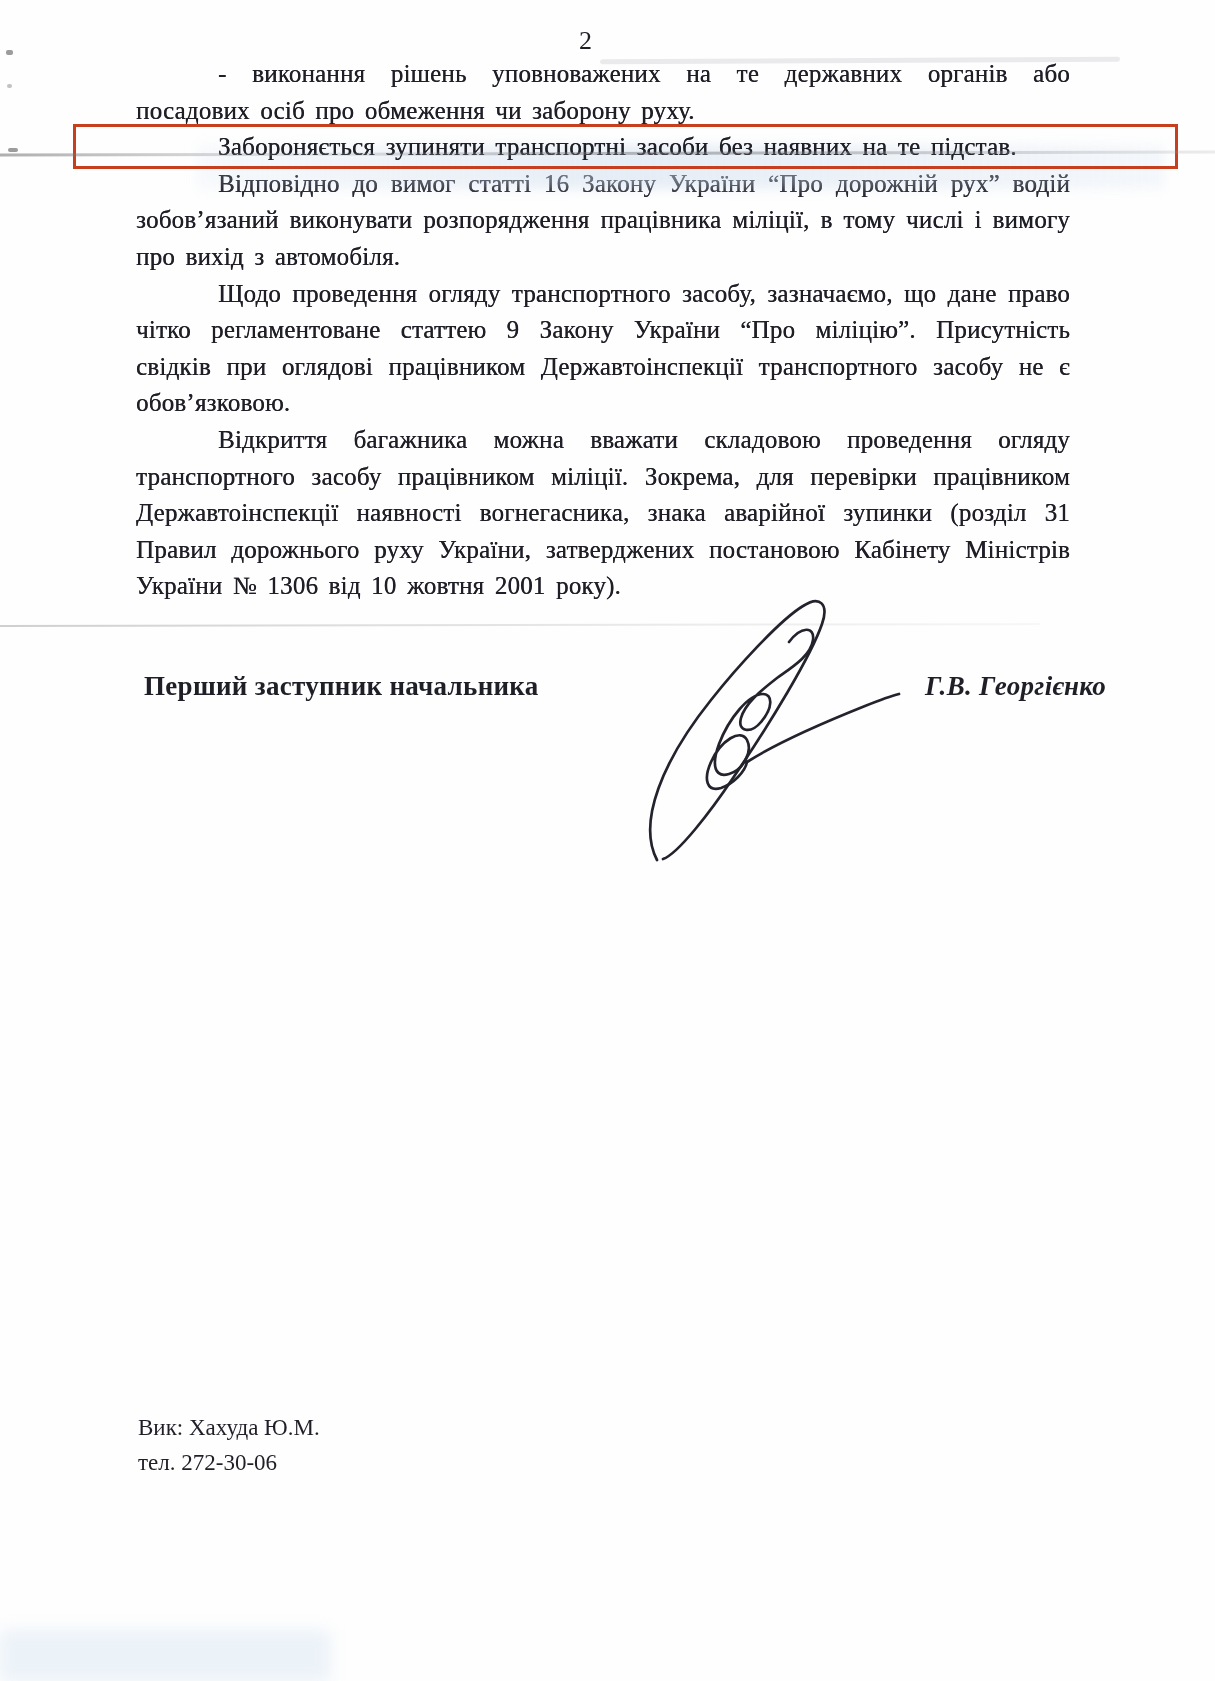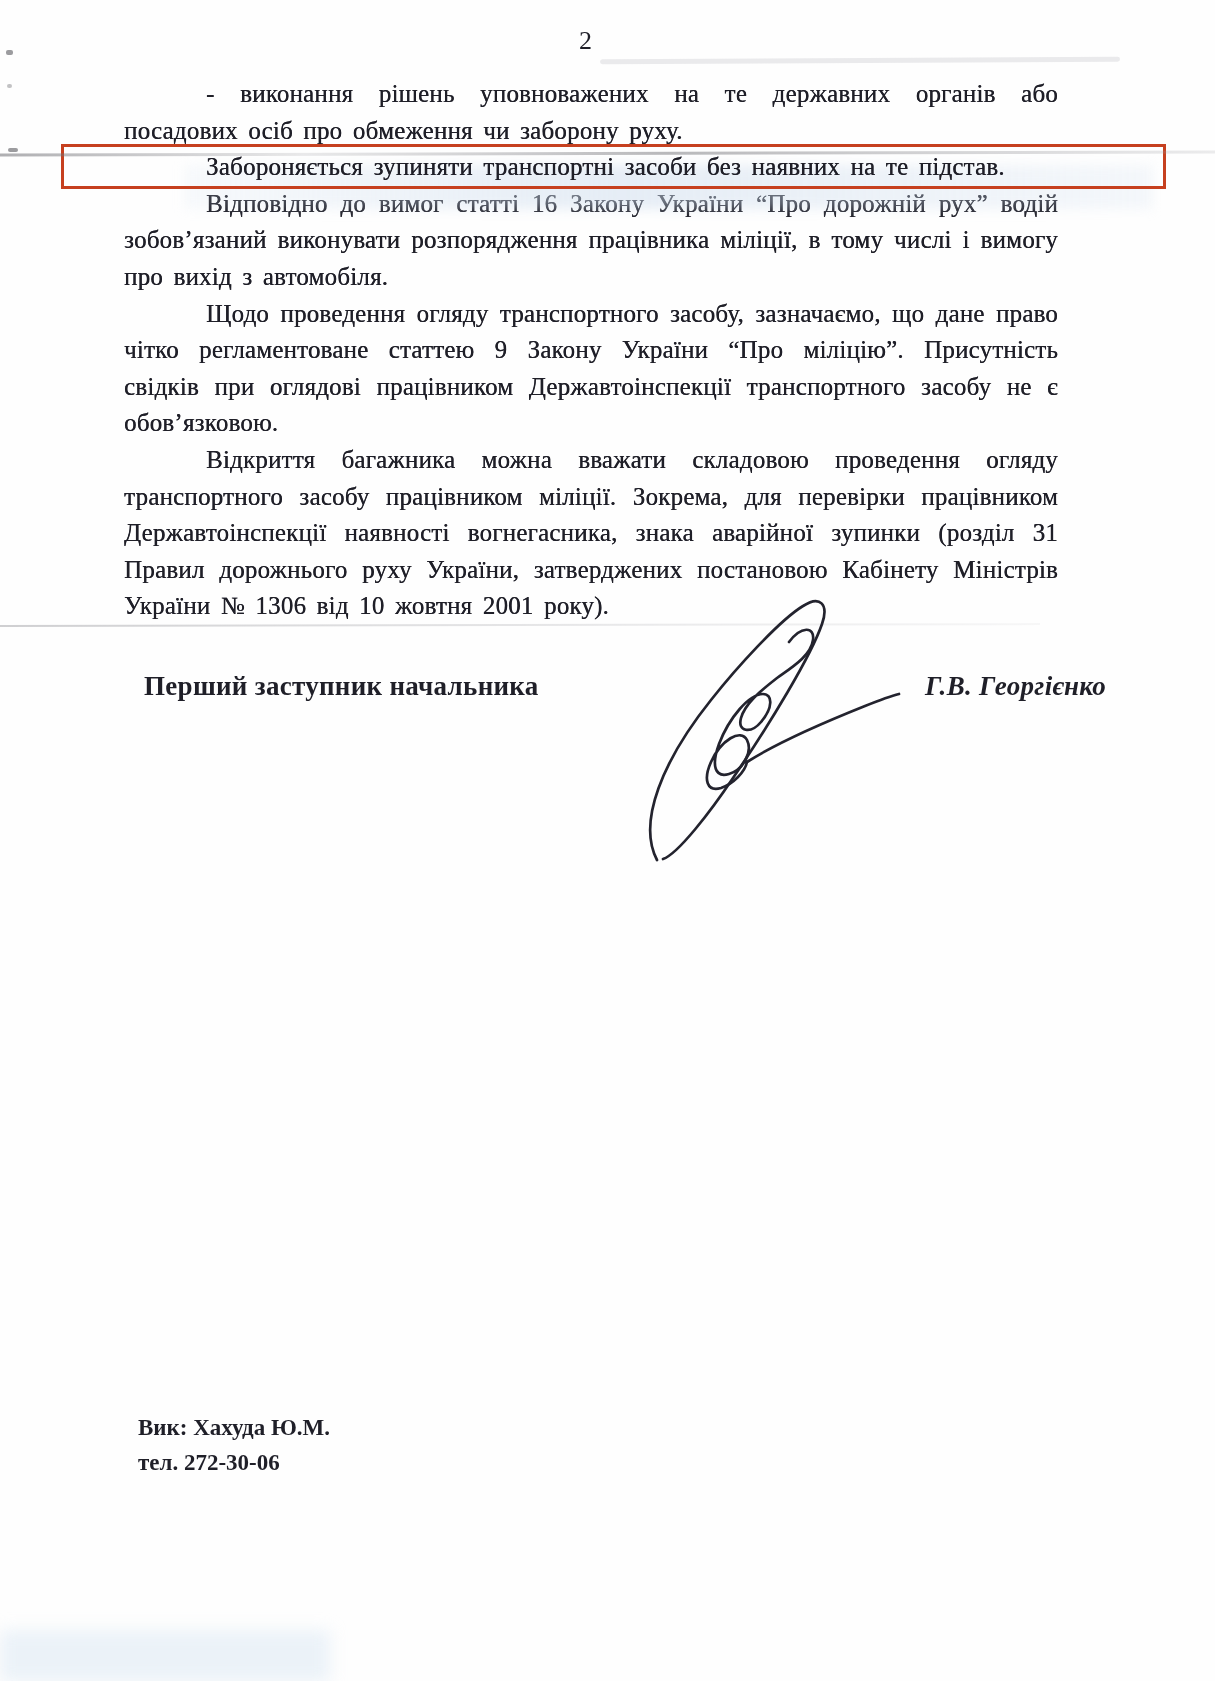--- a/index.html
+++ b/index.html
@@ -19,23 +19,22 @@
     position: absolute;
     top: 26px; left: 0; right: 0;
     text-align: center;
     transform: translateX(-22px);
     font-size: 26px;
   }
 
   
   .body-text {
     position: absolute;
-    left: 124px; top: 56px;
+    left: 136px; top: 56px;
     width: 934px;
-    margin-top: 20px;
   }
   .body-text p {
     margin: 0;
     text-indent: 82px;
     text-align: justify;
     font-size: 25px;
     line-height: 36.6px;
     word-spacing: 4px;
     letter-spacing: 0.2px;
     text-shadow: 0.3px 0 0 currentColor; 
@@ -129,21 +128,20 @@
     stroke-linecap: round;
     stroke-linejoin: round;
   }
 
   
   .footer {
     position: absolute;
     left: 138px; top: 1410px;
     font-size: 23px;
     line-height: 35px;
-    font-weight: bold;
   }
 </style>
 </head>
 <body>
 
 <div class="page">
 
   <div class="page-number">2</div>
 
   <div class="smudge-top"></div>

